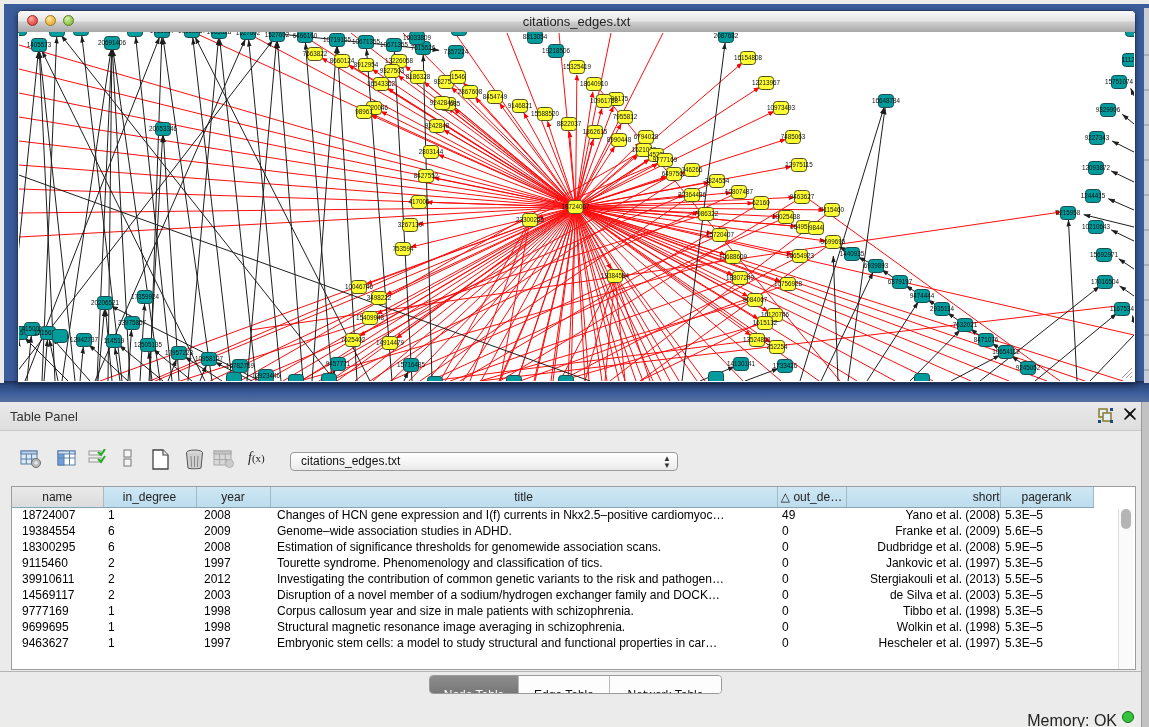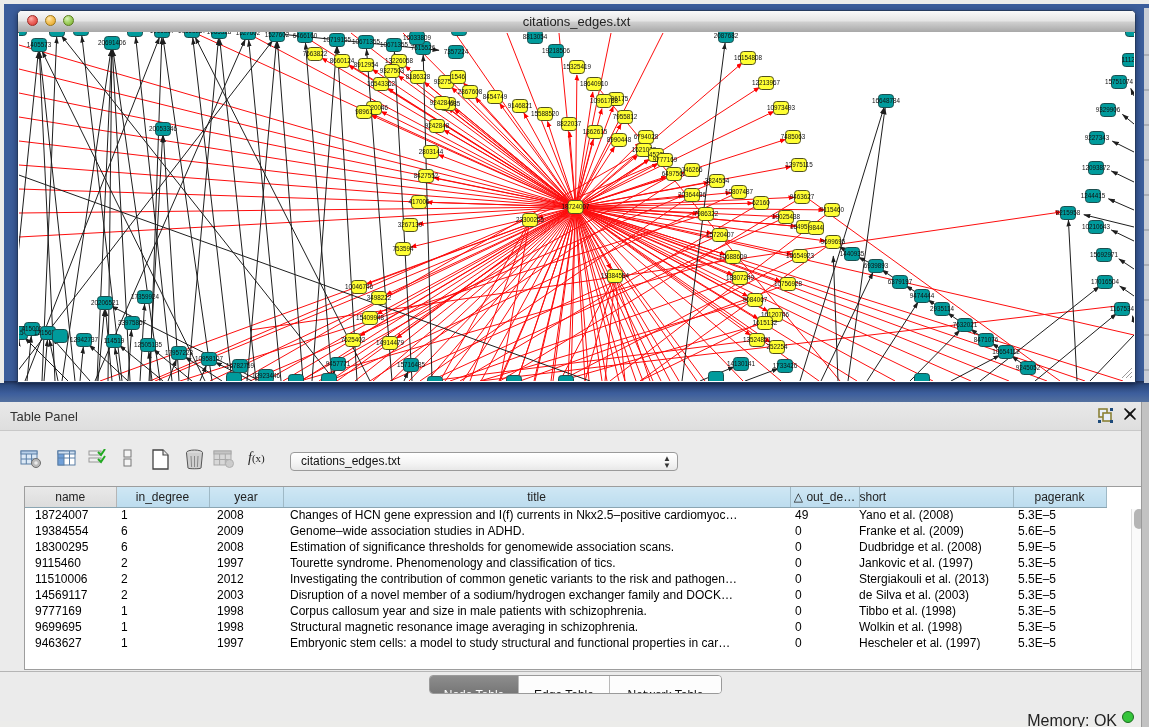--- a/index.html
+++ b/index.html
@@ -21,26 +21,26 @@
 #panel{position:absolute;left:0;top:402px;width:1149px;height:319px;background:#ebebeb}
 #phead{position:absolute;left:0;top:0;width:100%;height:29px;background:linear-gradient(180deg,#e9e9e9,#dedede);border-bottom:1px solid #c8c8c8}
 #phead .t{position:absolute;left:10px;top:7px;font-size:13px;color:#333}
 #panelright{position:absolute;left:1141px;top:0;width:8px;height:325px;background:#c2c2c2;border-left:1px solid #9a9a9a}
 
 #tools{position:absolute;left:0;top:30px;width:100%;height:52px}
 .ic{position:absolute;top:17px}
 #combo{position:absolute;left:290px;top:20px;width:388px;height:19px;border:1px solid #9a9a9a;border-radius:4px;background:linear-gradient(180deg,#ffffff 0%,#f4f4f4 60%,#e8e8e8 100%);font-size:12px;color:#111;line-height:17px;padding-left:10px}
 #combo .ud{position:absolute;right:6px;top:2px;font-size:8px;color:#333;line-height:7px;text-align:center}
 
-#tblwrap{position:absolute;left:24px;top:84px;width:1125px;height:184px;border:1px solid #9d9d9d;background:#fff}
+#tblwrap{position:absolute;left:11px;top:84px;width:1125px;height:184px;border:1px solid #9d9d9d;background:#fff}
 table{border-collapse:collapse;table-layout:fixed;width:1105px;font-size:12px}
 th{height:20px;background:linear-gradient(180deg,#cfe7f4,#bcdcee);border-right:1px solid #9fb9c6;border-bottom:1px solid #8aa5b2;font-weight:normal;font-size:12px;color:#222;overflow:hidden;white-space:nowrap}
 th.first{background:linear-gradient(180deg,#e9e9e9,#dcdcdc);border-right:1px solid #b5b5b5}
 td{height:16px;border:none;padding:0;overflow:hidden;white-space:nowrap;color:#000}
-.c6{text-align:left}
+.c6{text-align:right}
 td.c1{padding-left:10px}td.c2{padding-left:5px}td.c3{padding-left:8px}td.c4{padding-left:7px}td.c5{padding-left:5px}td.c7{padding-left:5px}
 #vsb{position:absolute;right:2px;top:22px;width:15px;height:160px;background:#fafafa;border-left:1px solid #e0e0e0}
 #vsb .th{position:absolute;left:2px;top:0px;width:10px;height:20px;border-radius:5px;background:#b5b5b5}
 
 #tabs{position:absolute;left:429px;top:273px;height:19px;display:flex;border:1px solid #9a9a9a;border-radius:4px;overflow:hidden;font-size:12px}
 #tabs div{text-align:center}
 #tabs div{padding-top:12px;background:#fdfdfd;color:#111;border-right:1px solid #b9b9b9}
 #tabs div:nth-child(1){width:89px}#tabs div:nth-child(2){width:91px}#tabs div:nth-child(3){width:111px}
 #tabs div.sel{background:linear-gradient(180deg,#8d8d8d,#777777);color:#fff}
 #tabs div:last-child{border-right:none}
@@ -677,21 +677,21 @@
 <tr>
               <td class="c1">9115460</td>
               <td class="c2">2</td>
               <td class="c3">1997</td>
               <td class="c4">Tourette syndrome. Phenomenology and classification of tics.</td>
               <td class="c5">0</td>
               <td class="c6">Jankovic et al. (1997)</td>
               <td class="c7">5.3E–5</td>
             </tr>
 <tr>
-              <td class="c1">11510006</td>
+              <td class="c1">39910611</td>
               <td class="c2">2</td>
               <td class="c3">2012</td>
               <td class="c4">Investigating the contribution of common genetic variants to the risk and pathogen…</td>
               <td class="c5">0</td>
               <td class="c6">Stergiakouli et al. (2013)</td>
               <td class="c7">5.5E–5</td>
             </tr>
 <tr>
               <td class="c1">14569117</td>
               <td class="c2">2</td>

